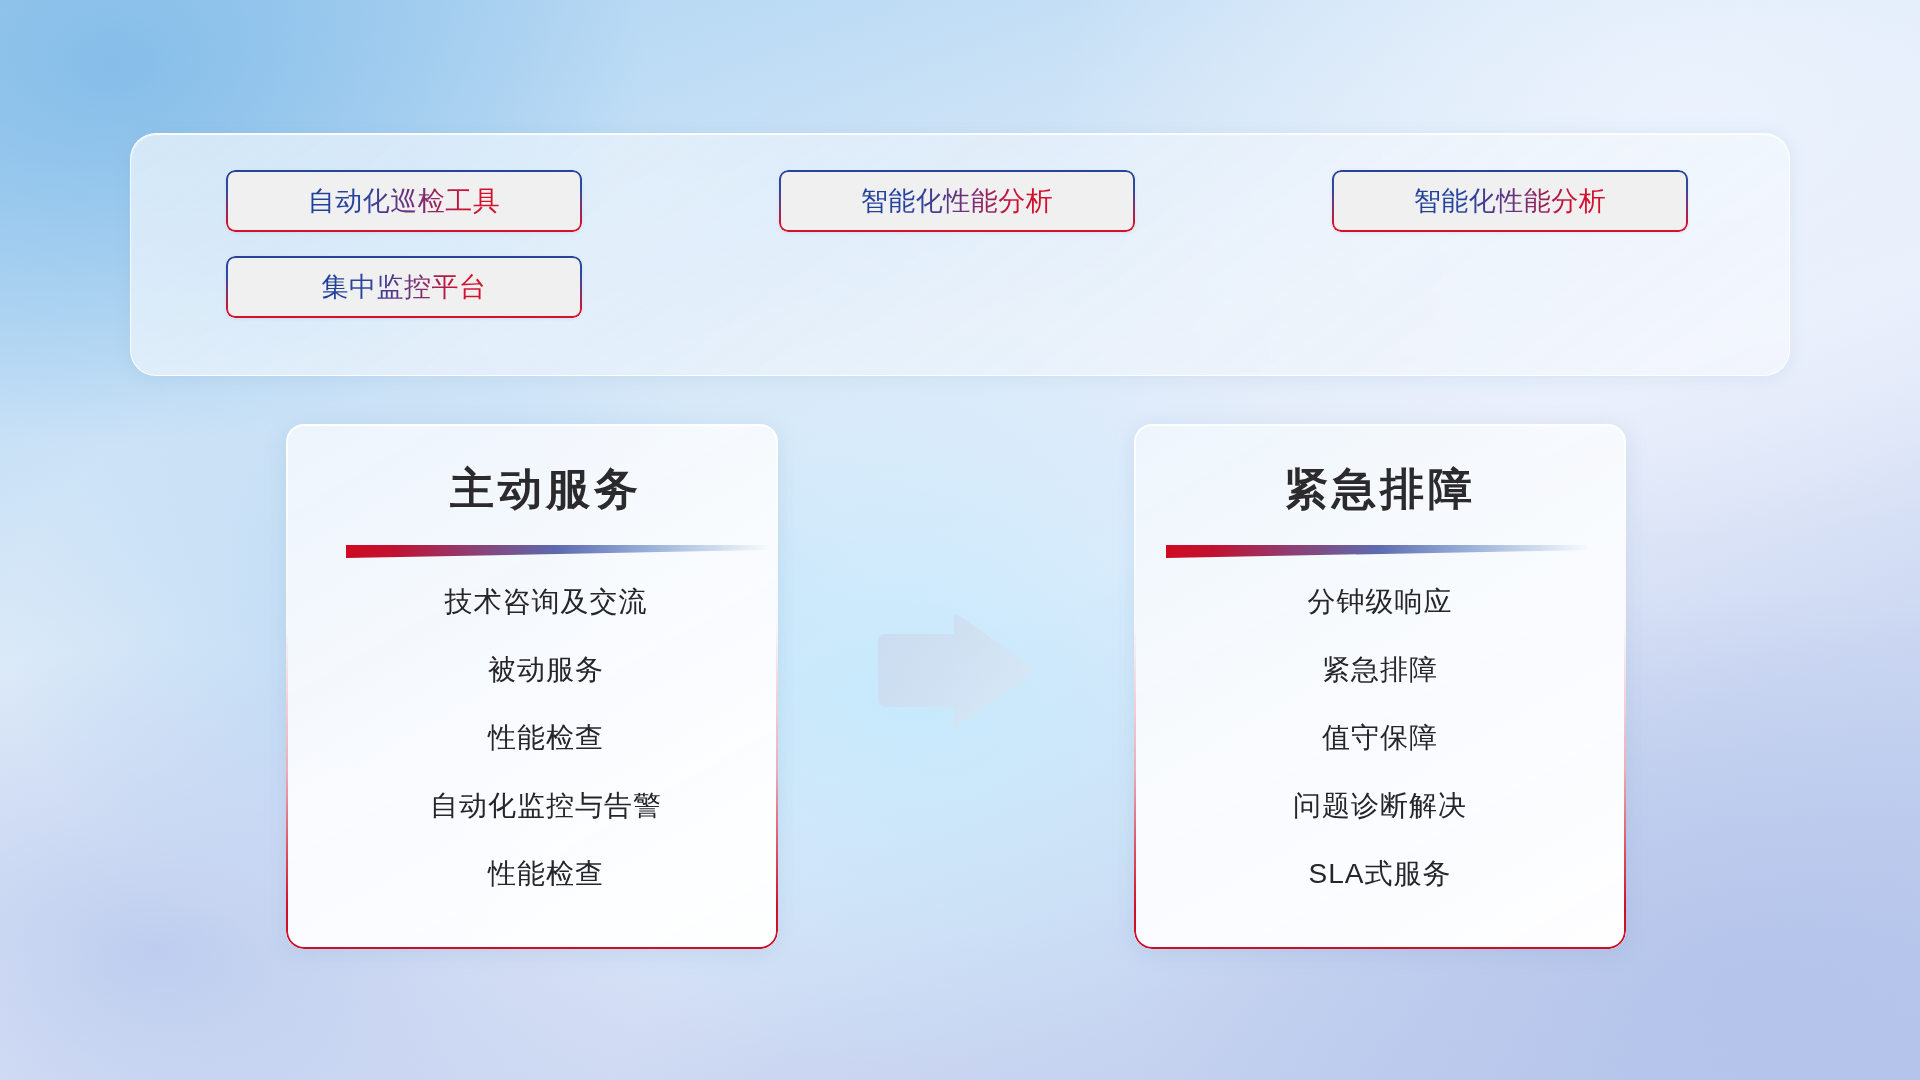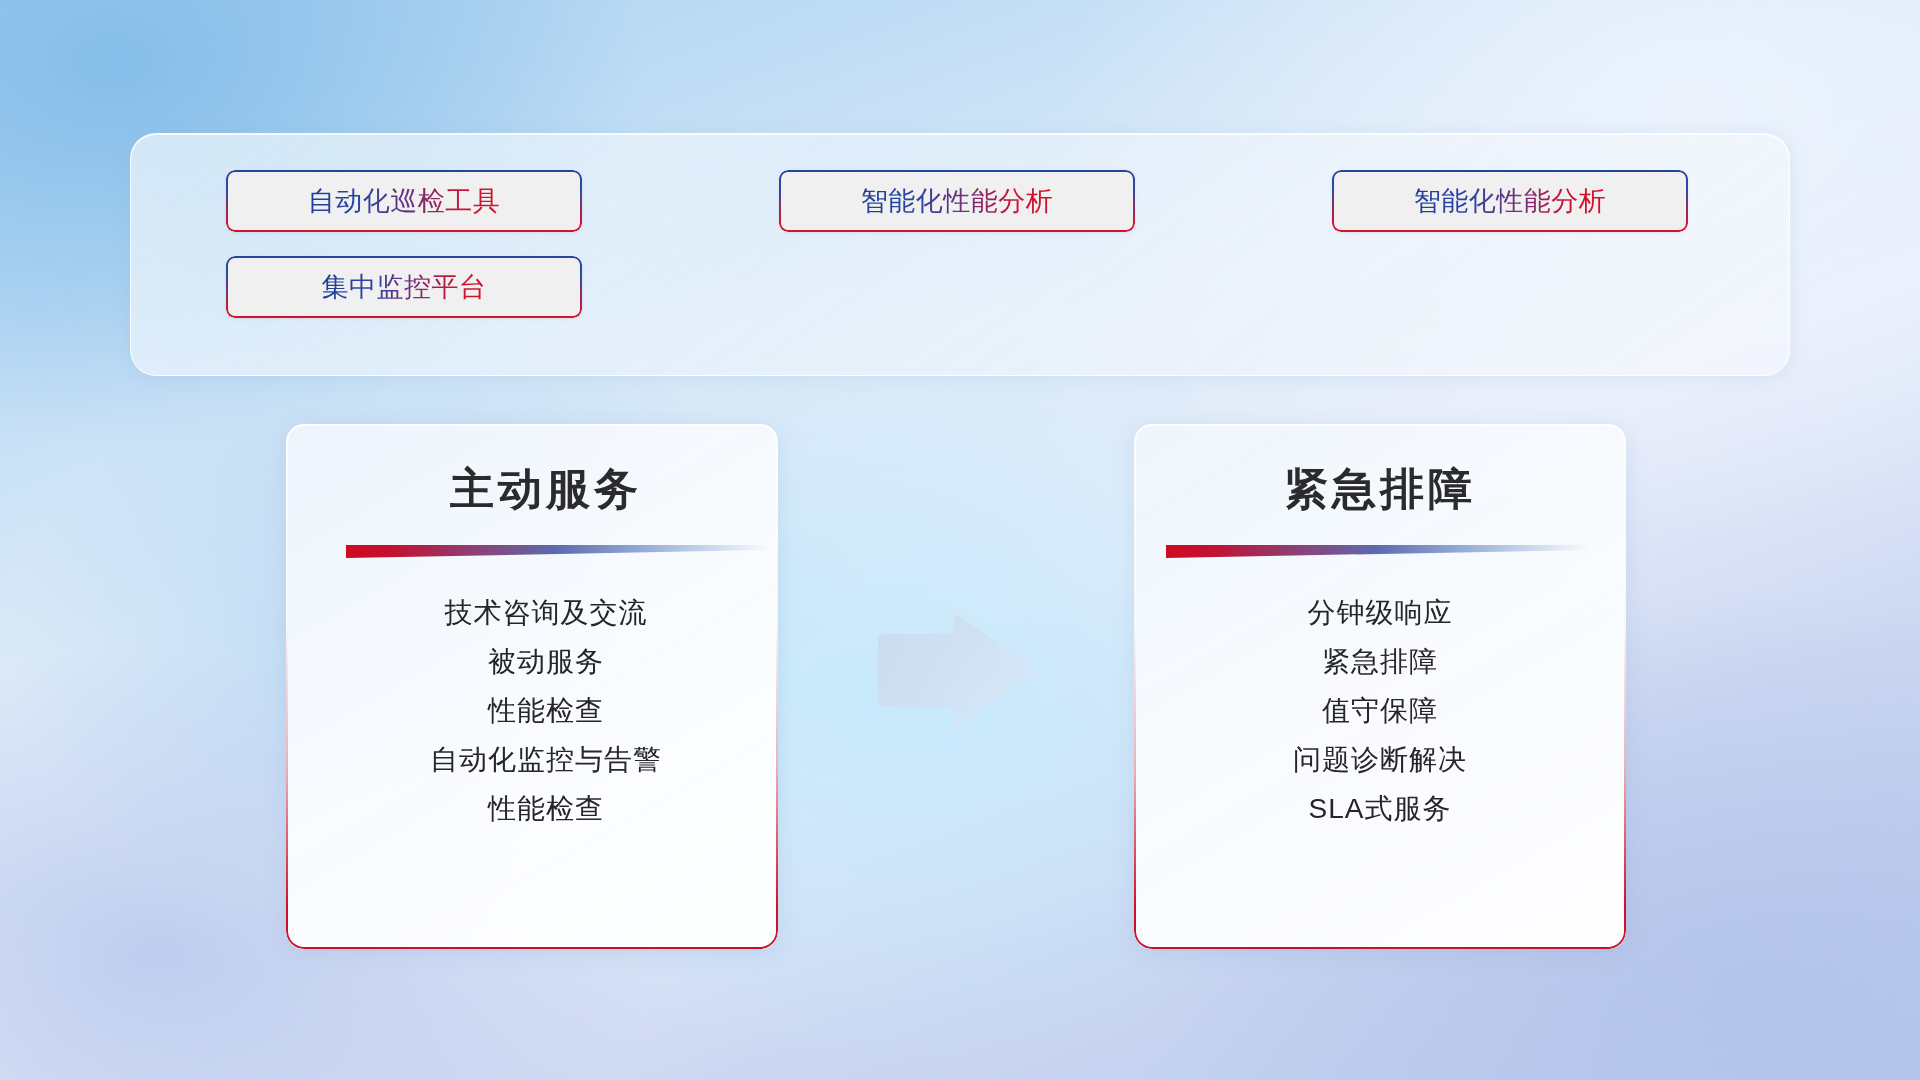--- a/index.html
+++ b/index.html
@@ -148,25 +148,25 @@
     margin:26px auto 0 32px;
     width:424px; height:13px;
     background:linear-gradient(to right,
        #cf0a22 0%, #c21130 11%, #8d3f74 30%,
        #5d6bb0 50%, #8fa6d2 68%, #c3d3e9 84%, rgba(226,235,246,0) 100%);
     clip-path:polygon(0 0, 100% 0, 100% 38%, 0 100%);
   }
 
   .svc-list{
     position:relative;
-    margin-top:36px;
+    margin-top:25px;
     display:flex;
     flex-direction:column;
     align-items:center;
-    gap:11px;
+    gap:30px;
   }
   .svc-item{
     font-size:28px;
     color:#25252a;
     letter-spacing:1px;
     white-space:nowrap;
   }
 
   
   .arrow{

